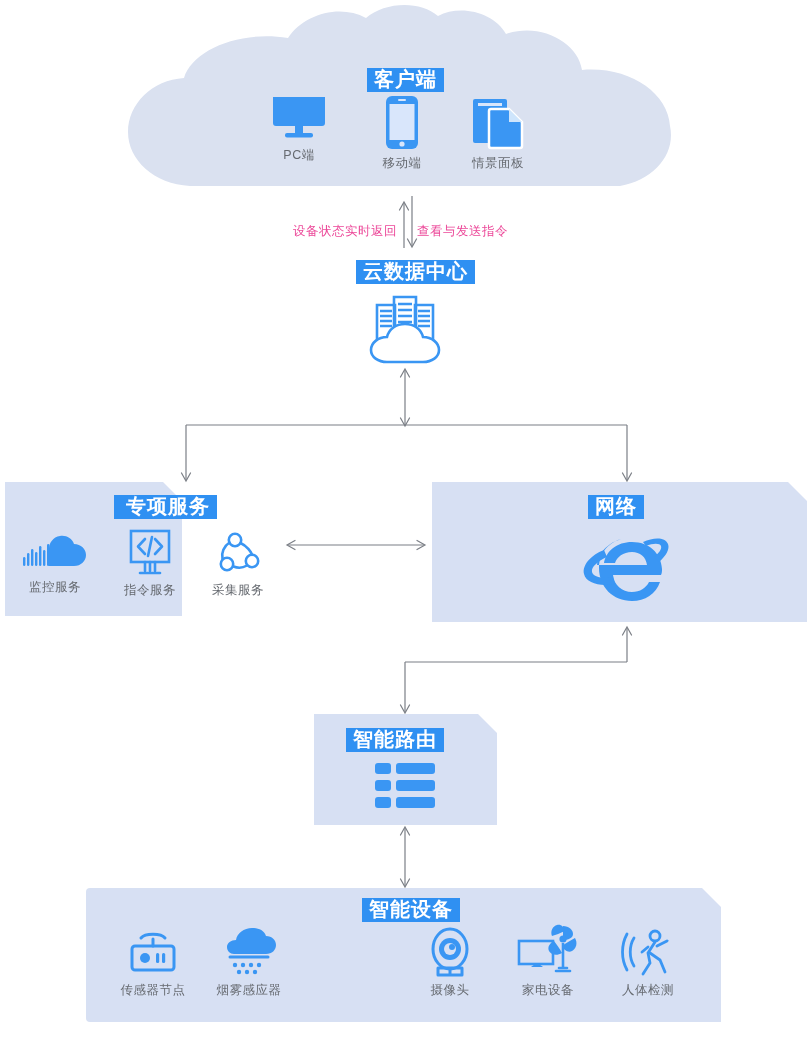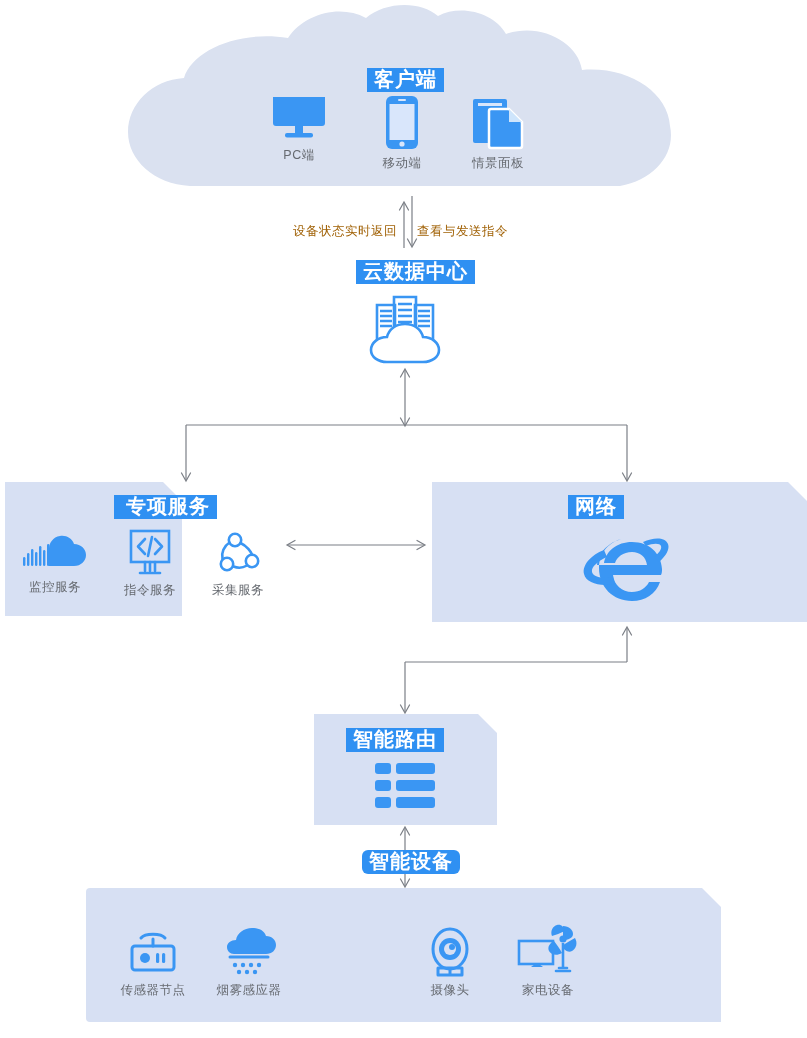--- a/index.html
+++ b/index.html
@@ -59,21 +59,21 @@
     font-size: 12.5px;
     color: #666a70;
     white-space: nowrap;
     letter-spacing: .5px;
   }
 
   
   .flowtext {
     position: absolute;
     font-size: 12.5px;
-    color: #a16207;
+    color: #ec4899;
     white-space: nowrap;
     letter-spacing: .5px;
   }
 
   svg { display: block; overflow: visible; }
   .lines { position: absolute; left: 0; top: 0; width: 807px; height: 1038px; pointer-events: none; }
 </style>
 </head>
 <body>
 
@@ -228,21 +228,21 @@
         <circle cx="13" cy="33" r="6.2"></circle>
         <path d="M26.5 12 C33 15 37 21 38 23.5"></path>
         <path d="M33 34.5 C28 37.5 23 37 19.5 35.5"></path>
         <path d="M8.5 28 C7 22 10 15 15.5 11.5"></path>
       </g>
     </svg>
     <span class="cap">采集服务</span>
   </div>
 
   <div class="panel cut" style="left:432px; top:482px; width:375px; height:140px;"></div>
-  <div class="badge" style="left:568px; top:495px;">网络</div>
+  <div class="badge" style="left:588px; top:495px;">网络</div>
 
   <div class="tile" style="left:576px; top:528px; width:100px;">
     <svg class="glyph" width="92" height="72" viewBox="0 0 92 72">
       <g fill="#3a96f3">
         <path d="M50 10 c-17 0 -31 12 -33 27 h50 c-1 -8 -7 -13 -15 -13 c-9 0 -15 5 -17 11 h-11
                  c2 -12 13 -21 28 -21 c17 0 29 11 30 27 c0 2 0 4 -1 6 h-48 c1 10 9 17 19 17 c8 0 14 -4 17 -10 h11
                  c-4 12 -15 19 -28 19 c-19 0 -33 -14 -33 -33 c0 -18 14 -30 31 -30 z"></path>
         <path d="M24 22 C11 27 2 37 4 46 c2 9 16 13 31 10 l-2 -7 c-10 2 -20 0 -21 -5 c-1 -5 6 -11 15 -15 z"></path>
         <path d="M63 14 c11 -5 22 -5 25 2 c2 5 -2 12 -9 18 l-5 -5 c5 -4 8 -8 7 -11 c-1 -3 -8 -3 -15 0 z"></path>
       </g>
@@ -259,21 +259,21 @@
         <rect x="21" y="0" width="39" height="11" rx="3"></rect>
         <rect x="0" y="17" width="16" height="11" rx="3"></rect>
         <rect x="21" y="17" width="39" height="11" rx="3"></rect>
         <rect x="0" y="34" width="16" height="11" rx="3"></rect>
         <rect x="21" y="34" width="39" height="11" rx="3"></rect>
       </g>
     </svg>
   </div>
 
   <div class="panel cut" style="left:86px; top:888px; width:635px; height:134px; border-radius:4px 0 0 4px;"></div>
-  <div class="badge" style="left:362px; top:850px;border-radius:6px;">智能设备</div>
+  <div class="badge" style="left:362px; top:898px;">智能设备</div>
 
   <div class="tile" style="left:115px; top:930px; width:76px;">
     <svg class="glyph" width="50" height="46" viewBox="0 0 50 46">
       <path d="M13 8 C17 3 33 3 37 8" fill="none" stroke="#3a96f3" stroke-width="3" stroke-linecap="round"></path>
       <path d="M25 9 v7" stroke="#3a96f3" stroke-width="3" stroke-linecap="round"></path>
       <rect x="4" y="16" width="42" height="24" rx="3" fill="none" stroke="#3a96f3" stroke-width="3"></rect>
       <circle cx="17" cy="28" r="5" fill="#3a96f3"></circle>
       <rect x="28" y="23" width="3.2" height="10" rx="1.5" fill="#3a96f3"></rect>
       <rect x="34" y="23" width="3.2" height="10" rx="1.5" fill="#3a96f3"></rect>
     </svg>
@@ -322,14 +322,28 @@
         <path d="M34 12 c-2 -5 1 -10 5 -11 c4 -1 7 2 8 6 c-5 2 -9 4 -13 5 z"></path>
         <circle cx="45" cy="15" r="3.6"></circle>
       </g>
       <path d="M45 19 v25" stroke="#3a96f3" stroke-width="2.6"></path>
       <path d="M38 47 h14" stroke="#3a96f3" stroke-width="2.6" stroke-linecap="round"></path>
       <path d="M41 44 h8" stroke="#3a96f3" stroke-width="2.6" stroke-linecap="round"></path>
     </svg>
     <span class="cap">家电设备</span>
   </div>
 
+  <div class="tile" style="left:610px; top:928px; width:76px;">
+    <svg class="glyph" width="54" height="48" viewBox="0 0 54 48">
+      <g fill="none" stroke="#3a96f3" stroke-width="2.8" stroke-linecap="round">
+        <path d="M13 10 C8 18 8 30 13 38"></path>
+        <path d="M6 6 C0 17 0 31 6 42"></path>
+        <circle cx="34" cy="8" r="5"></circle>
+        <path d="M34 14 l-7 11 l2 10 l-7 11"></path>
+        <path d="M29 25 l10 7 l5 12"></path>
+        <path d="M27 19 l-6 5"></path>
+        <path d="M36 18 l10 -5"></path>
+      </g>
+    </svg>
+    <span class="cap">人体检测</span>
+  </div>
 
 </div>
 
 </body></html>

